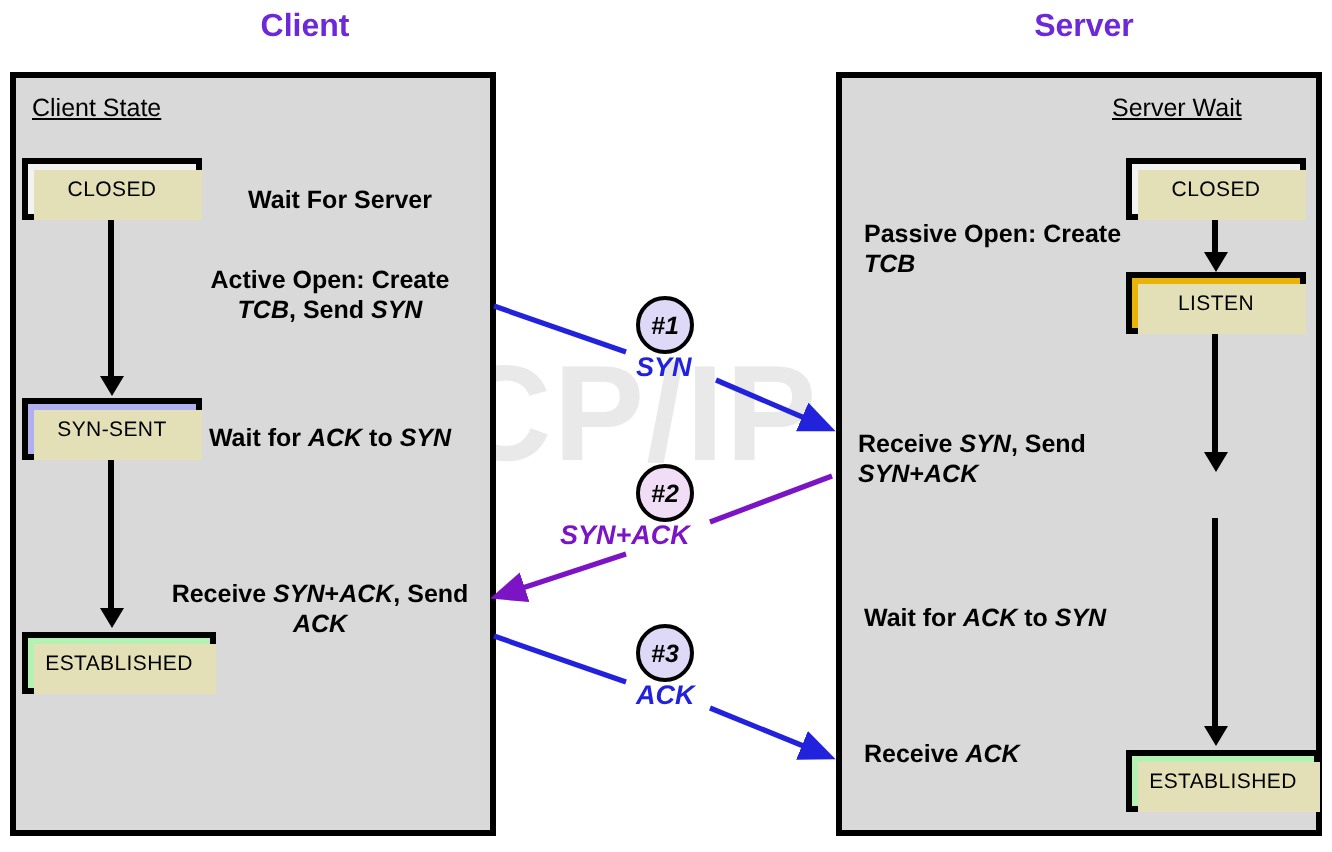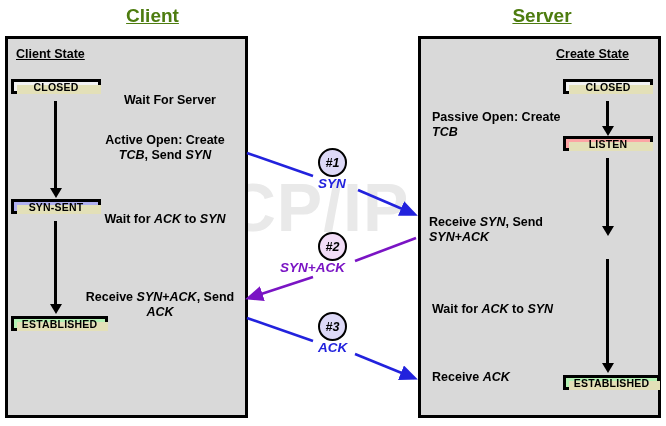--- a/index.html
+++ b/index.html
@@ -32,81 +32,80 @@
     color: #e9e9e9;
     letter-spacing: 1px;
     white-space: nowrap;
     z-index: 0;
     user-select: none;
   }
 
   
   .col-title {
     position: absolute;
-    font-size: 19px;
-    font-weight: bold;
-    color: #4d7c0f;
+    font-size: 16px;
+    font-weight: bold;
+    color: #6d28d9;
     z-index: 5;
-    text-decoration: underline;
   }
   #title-client { left: 60px;  top: 5px;  width: 185px; text-align: center; }
   #title-server { left: 418px; top: 5px;  width: 248px; text-align: center; }
 
   
   .panel {
     position: absolute;
     background: #d9d9d9;
     border: 3px solid #000000;
     box-sizing: border-box;
     z-index: 1;
   }
   #panel-client { left: 5px;   top: 36px; width: 243px; height: 382px; }
   #panel-server { left: 418px; top: 36px; width: 243px; height: 382px; }
 
   
   .state-head {
     position: absolute;
     font-size: 12.5px;
-    font-weight: bold;
+    font-weight: normal;
     color: #000000;
     text-decoration: underline;
     z-index: 4;
   }
   #head-client-state { left: 16px;  top: 47px; }
   #head-server-state { left: 556px; top: 47px; text-align: right; }
 
   
   .state-box {
     position: absolute;
-    height: 15px;
+    height: 31px;
     border: 3px solid #000000;
     box-sizing: border-box;
     display: flex;
     align-items: center;
     justify-content: center;
     font-size: 10.5px;
-    font-weight: bold;
+    font-weight: normal;
     letter-spacing: 0.2px;
     color: #000000;
     z-index: 4;
     white-space: nowrap;
   }
   .state-box::after {
     content: "";
     position: absolute;
     left: 3px;
     top: 3px;
     width: 100%;
     height: 100%;
     background: #e3e0b8;
     z-index: -1;
   }
   .sb-closed      { background: #f2f2f2; }
   .sb-synsent     { background: #b0b0f0; }
-  .sb-listen      { background: #fca5a5; }
+  .sb-listen      { background: #eab308; }
   .sb-synrecv     { background: #e9b7f7; }
   .sb-established { background: #b4f2b4; }
 
   
   #box-c-closed      { left: 11px; top: 79px;  width: 90px; }
   #box-c-synsent     { left: 11px; top: 199px; width: 90px; }
   #box-c-established { left: 11px; top: 316px; width: 97px; }
   
   #box-s-closed      { left: 563px; top: 79px;  width: 90px; }
   #box-s-listen      { left: 563px; top: 136px; width: 90px; }
@@ -214,21 +213,21 @@
 
   <div class="watermark">The TCP/IP Guide</div>
 
   <div class="col-title" id="title-client">Client</div>
   <div class="col-title" id="title-server">Server</div>
 
   <div class="panel" id="panel-client"></div>
   <div class="panel" id="panel-server"></div>
 
   <div class="state-head" id="head-client-state">Client State</div>
-  <div class="state-head" id="head-server-state">Create State</div>
+  <div class="state-head" id="head-server-state">Server Wait</div>
 
   <div class="state-box sb-closed" id="box-c-closed">CLOSED</div>
   <div class="state-box sb-synsent" id="box-c-synsent">SYN-SENT</div>
   <div class="state-box sb-established" id="box-c-established">ESTABLISHED</div>
 
   <div class="state-box sb-closed" id="box-s-closed">CLOSED</div>
   <div class="state-box sb-listen" id="box-s-listen">LISTEN</div>
   <div class="state-box sb-established" id="box-s-established">ESTABLISHED</div>
 
   <div class="v-arrow" id="varr-c-1"></div>

